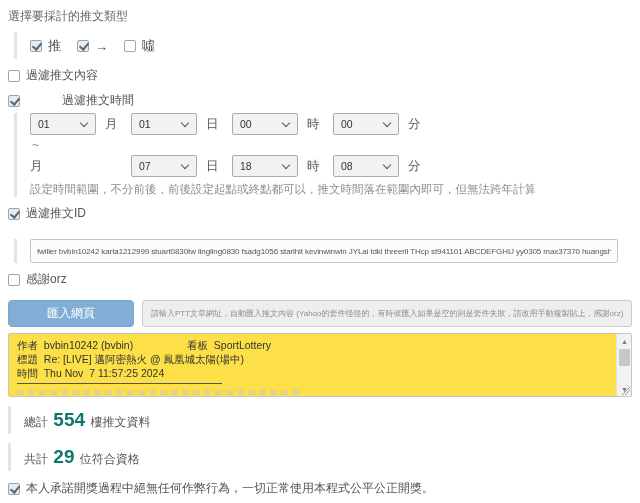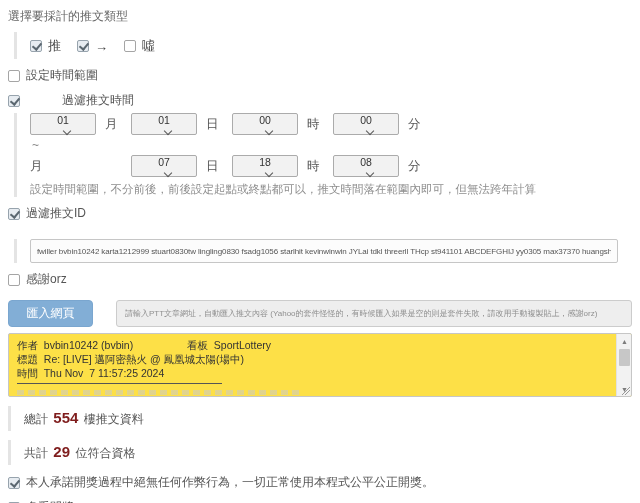--- a/index.html
+++ b/index.html
@@ -32,21 +32,21 @@
     border-right: 2px solid #5b6770; border-bottom: 2px solid #5b6770;
     transform: rotate(40deg);
   }
   .type-row { display: flex; align-items: center; padding: 5px 0 4px 0; }
   .type-opt { display: flex; align-items: center; margin-right: 16px; color:#444; font-size: 13px; }
 
   
   .sel {
     height: 22px; background: #f2f2f2; border: 1px solid #ababab; border-radius: 2px;
     display: inline-flex; align-items: center; justify-content: space-between;
-    padding: 0 7px; font-size: 10.5px; color: #333; cursor: default; flex-direction: column;
+    padding: 0 7px; font-size: 10.5px; color: #333; cursor: default;
   }
   .sel .chev {
     width: 6px; height: 6px; border-right: 1.5px solid #555; border-bottom: 1.5px solid #555;
     transform: rotate(45deg); margin: -3px 1px 0 8px; flex: 0 0 auto;
   }
   .time-row { display: flex; align-items: center; margin: 3px 0; }
   .time-group { display: flex; align-items: center; width: 101px; margin-right: 0; flex: 0 0 auto; }
   .time-group .sel { width: 66px; margin-right: 9px; }
   .unit-label { color:#555; font-size: 12.5px; }
   .tilde { color:#888; margin: 2px 0 2px 2px; font-size: 12px; }
@@ -60,21 +60,21 @@
     white-space: nowrap; overflow: hidden;
   }
 
   
   .import-row { display: flex; margin: 12px 0 6px 0; align-items: stretch; }
   .btn-blue {
     background: #82aed6; color: #fff; border: 1px solid #7aa6cf; border-radius: 4px;
     font-size: 12px; text-align: center; cursor: pointer;
     font-family: "Liberation Sans", "DejaVu Sans", sans-serif;
   }
-  .import-btn { width: 85px; height: 27px; flex: 0 0 auto; margin-right: 23px; }
+  .import-btn { width: 126px; height: 27px; flex: 0 0 auto; margin-right: 8px; }
   .url-input {
     flex: 1; height: 27px; background: #eeeeee; border: 1px solid #cccccc; border-radius: 3px;
     padding: 6px 8px; font-size: 8px; color:#555;
     font-family: "Liberation Sans", "DejaVu Sans", sans-serif;
   }
   .url-input::placeholder { color: #8f8f8f; }
 
   
   .article-box {
     position: relative; width: 624px; height: 64px;
@@ -97,21 +97,21 @@
   .sb-arrow { width: 15px; height: 14px; display:flex; align-items:center; justify-content:center; font-size: 7px; color:#7c7c7c; }
   .sb-arrow.down { position:absolute; bottom:0; }
   .sb-thumb { position:absolute; top: 15px; left: 2px; width: 11px; height: 17px; background:#c7c7c7; border-radius: 1px; }
   .resize-grip { position:absolute; right: 1px; bottom: 1px; width: 9px; height: 9px;
     background: linear-gradient(135deg, transparent 0 50%, #9a9a9a 50% 56%, transparent 56% 68%, #9a9a9a 68% 74%, transparent 74%);
   }
 
   
   .stat-line { margin: 9px 0; }
   .stat-inner { padding: 3px 0; font-size: 12px; color:#555; }
-  .stat-num { font-weight: bold; font-size: 15px; color:#7f1d1d; padding: 0 2px; }
+  .stat-num { font-weight: bold; font-size: 19px; color:#0f766e; padding: 0 2px; }
 </style>
 </head>
 <body>
 
 <div class="section-title">選擇要採計的推文類型</div>
 <div class="indent-block">
   <div class="type-row">
     <span class="type-opt">
       <span class="cb checked"></span>
       <span>推</span>
@@ -122,21 +122,21 @@
     </span>
     <span class="type-opt">
       <span class="cb"></span>
       <span>噓</span>
     </span>
   </div>
 </div>
 
 <div class="cb-line">
   <span class="cb"></span>
-  <span>設定時間範圍</span>
+  <span>過濾推文內容</span>
 </div>
 
 <div class="cb-line" style="margin-bottom:4px;gap:36px;">
   <span class="cb checked"></span>
   <span>過濾推文時間</span>
 </div>
 <div class="indent-block">
   <div class="time-row">
     <span class="time-group">
       <span class="sel">

